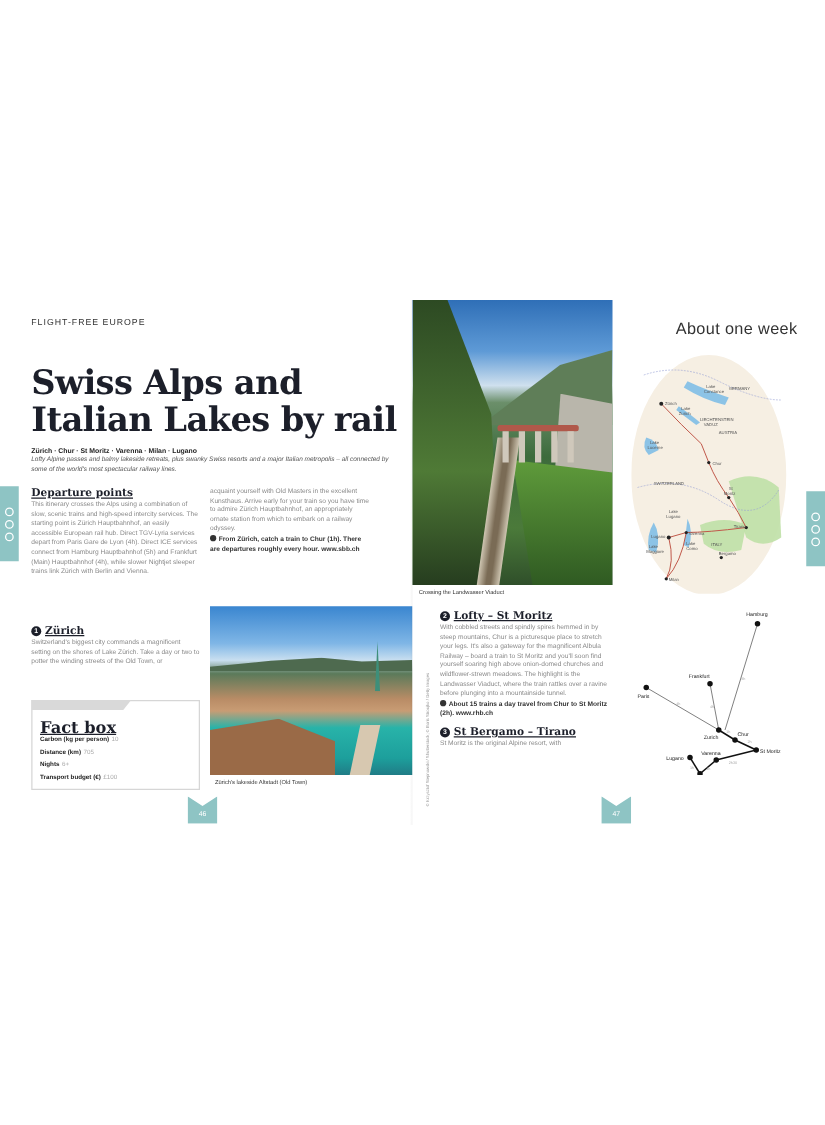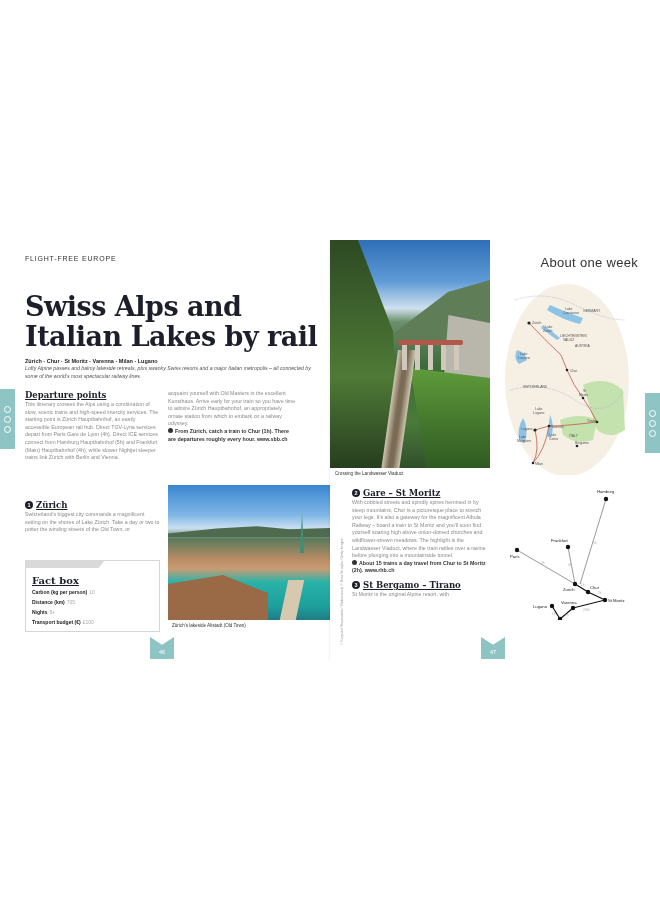--- a/index.html
+++ b/index.html
@@ -26,21 +26,21 @@
   .col.c1 { left: 25px; top: 150px; width: 135px; }
   .col.c2 { left: 168px; top: 150px; width: 130px; }
   .col.c3 { left: 25px; top: 260px; width: 135px; }
   .h-sec { font-family: "DejaVu Serif", serif; font-weight: bold; color: #1c1f2a; font-size: 8.5px; line-height: 10px; margin: 0 0 1px 0; text-decoration: underline; }
   .num { display: inline-block; width: 8px; height: 8px; border-radius: 50%; background: #1c1f2a; color: #fff; font-size: 5.5px; line-height: 8px; text-align: center; margin-right: 3px; vertical-align: 1px; font-family: "Liberation Sans", sans-serif; }
   .tip { color: #333; font-weight: bold; }
   .tip .tip-ico { display: inline-block; width: 5px; height: 5px; border-radius: 50%; background: #333; margin-right: 2px; vertical-align: 0; }
 
   .factbox { position: absolute; left: 25px; top: 320px; width: 135px; height: 72px; background: #fff; border: 1px solid #d6d6d6; box-sizing: border-box; }
   .factbox .band { position: absolute; left: -1px; top: -1px; width: 80px; height: 8px; background: #d9d9d9; clip-path: polygon(0 0, 100% 0, 92% 100%, 0 100%); }
-  .factbox .fb-title { position: absolute; left: 6px; top: 14px; font-family: "DejaVu Serif", serif; font-weight: bold; font-size: 10px; color: #1c1f2a; text-decoration: underline; }
+  .factbox .fb-title { position: absolute; left: 6px; top: 14px; font-family: "DejaVu Serif", serif; font-weight: bold; font-size: 13px; color: #1c1f2a; text-decoration: underline; }
   .factbox .fb-rows { position: absolute; left: 6px; top: 26px; font-size: 5px; line-height: 10px; }
   .fb-row .k { font-weight: bold; color: #222; }
   .fb-row .v { color: #aaa; margin-left: 2px; }
 
   .photo-zurich { position: absolute; left: 168px; top: 245px; width: 162px; height: 135px; overflow: hidden;
     background:
       linear-gradient(180deg, #3a86d0 0%, #7fb6e6 22%, #c9dff0 32%, #5b7a5a 40%, #b98c66 55%, #c89c74 62%, #28b3a9 72%, #1d9f9c 90%, #207c86 100%); }
   .photo-zurich .roofs { position: absolute; left: 0; bottom: 0; width: 100px; height: 45px; background: #9a6a47; clip-path: polygon(0 20%, 55% 0, 100% 40%, 100% 100%, 0 100%); }
   .photo-zurich .bridge { position: absolute; right: 30px; bottom: 0; width: 16px; height: 40px; background: #d7c8b0; transform: skewX(-12deg); }
   .photo-zurich .spire { position: absolute; right: 26px; top: 28px; width: 4px; height: 40px; background: #3e8f7a; clip-path: polygon(50% 0, 100% 100%, 0 100%); }
@@ -145,21 +145,21 @@
         <div class="pier" style="left:56px"></div>
       </div>
     </div>
     <div class="cap viaduct">Crossing the Landwasser Viaduct</div>
 
     <div class="credit">
         <span>© Krzysztof Stepnowski / Shutterstock; © Boris Stroujko / Getty Images</span>
       </div>
 
     <div class="col r1">
-      <div class="h-sec"><span class="num">2</span><span>Gare – St Moritz</span></div>
+      <div class="h-sec"><span class="num">2</span><span>Lofty – St Moritz</span></div>
       <div>With cobbled streets and spindly spires hemmed in by steep mountains, Chur is a picturesque place to stretch your legs. It's also a gateway for the magnificent Albula Railway – board a train to St Moritz and you'll soon find yourself soaring high above onion-domed churches and wildflower-strewn meadows. The highlight is the Landwasser Viaduct, where the train rattles over a ravine before plunging into a mountainside tunnel.</div>
       <div class="tip"><span class="tip-ico"></span><span>About 15 trains a day travel from Chur to St Moritz (2h). www.rhb.ch</span></div>
       <div class="h-sec" style="margin-top:5px"><span class="num">3</span><span>St Bergamo – Tirano</span></div>
       <div>St Moritz is the original Alpine resort, with</div>
     </div>
 
     <svg class="map" viewBox="0 0 125 195" xmlns="http://www.w3.org/2000/svg">
       <ellipse cx="62" cy="100" rx="62" ry="96" fill="#f6efe3"></ellipse>
       <path d="M78 105 Q100 95 118 110 L120 150 Q105 160 92 150 Z" fill="#bfe0a6" opacity="0.9"></path>
       <path d="M55 140 Q75 132 92 140 L88 160 Q70 165 58 155 Z" fill="#bfe0a6" opacity="0.9"></path>

